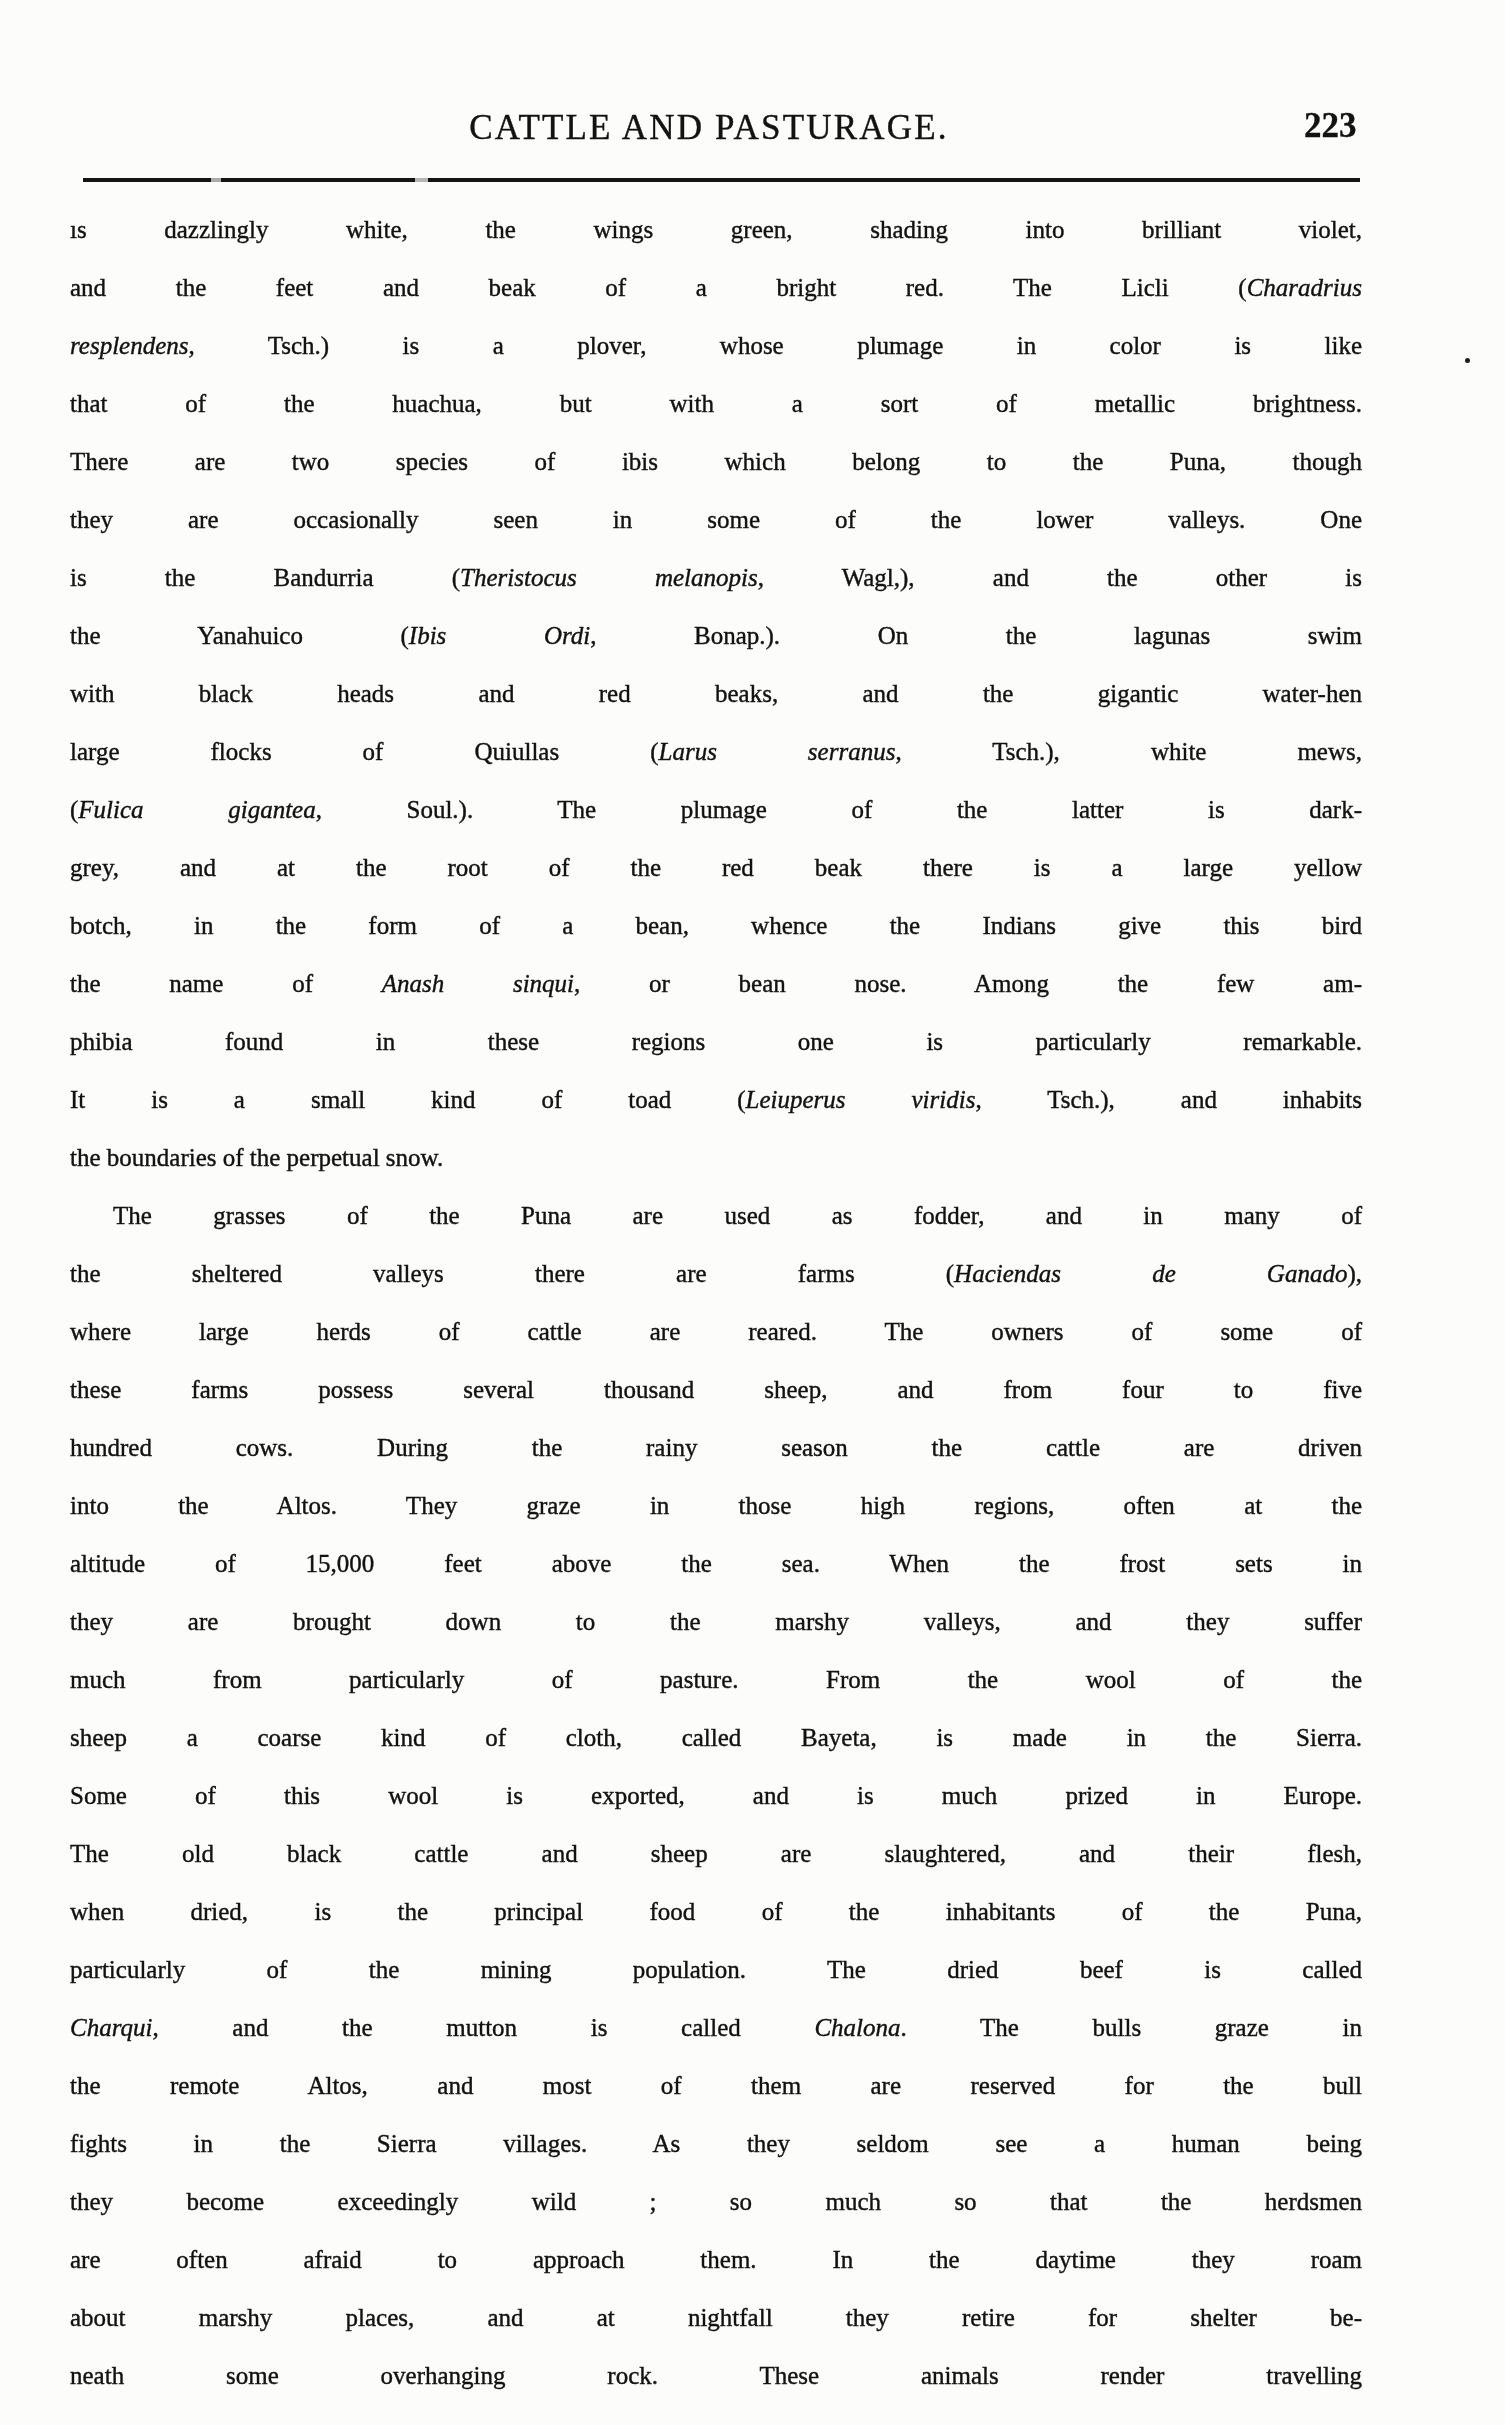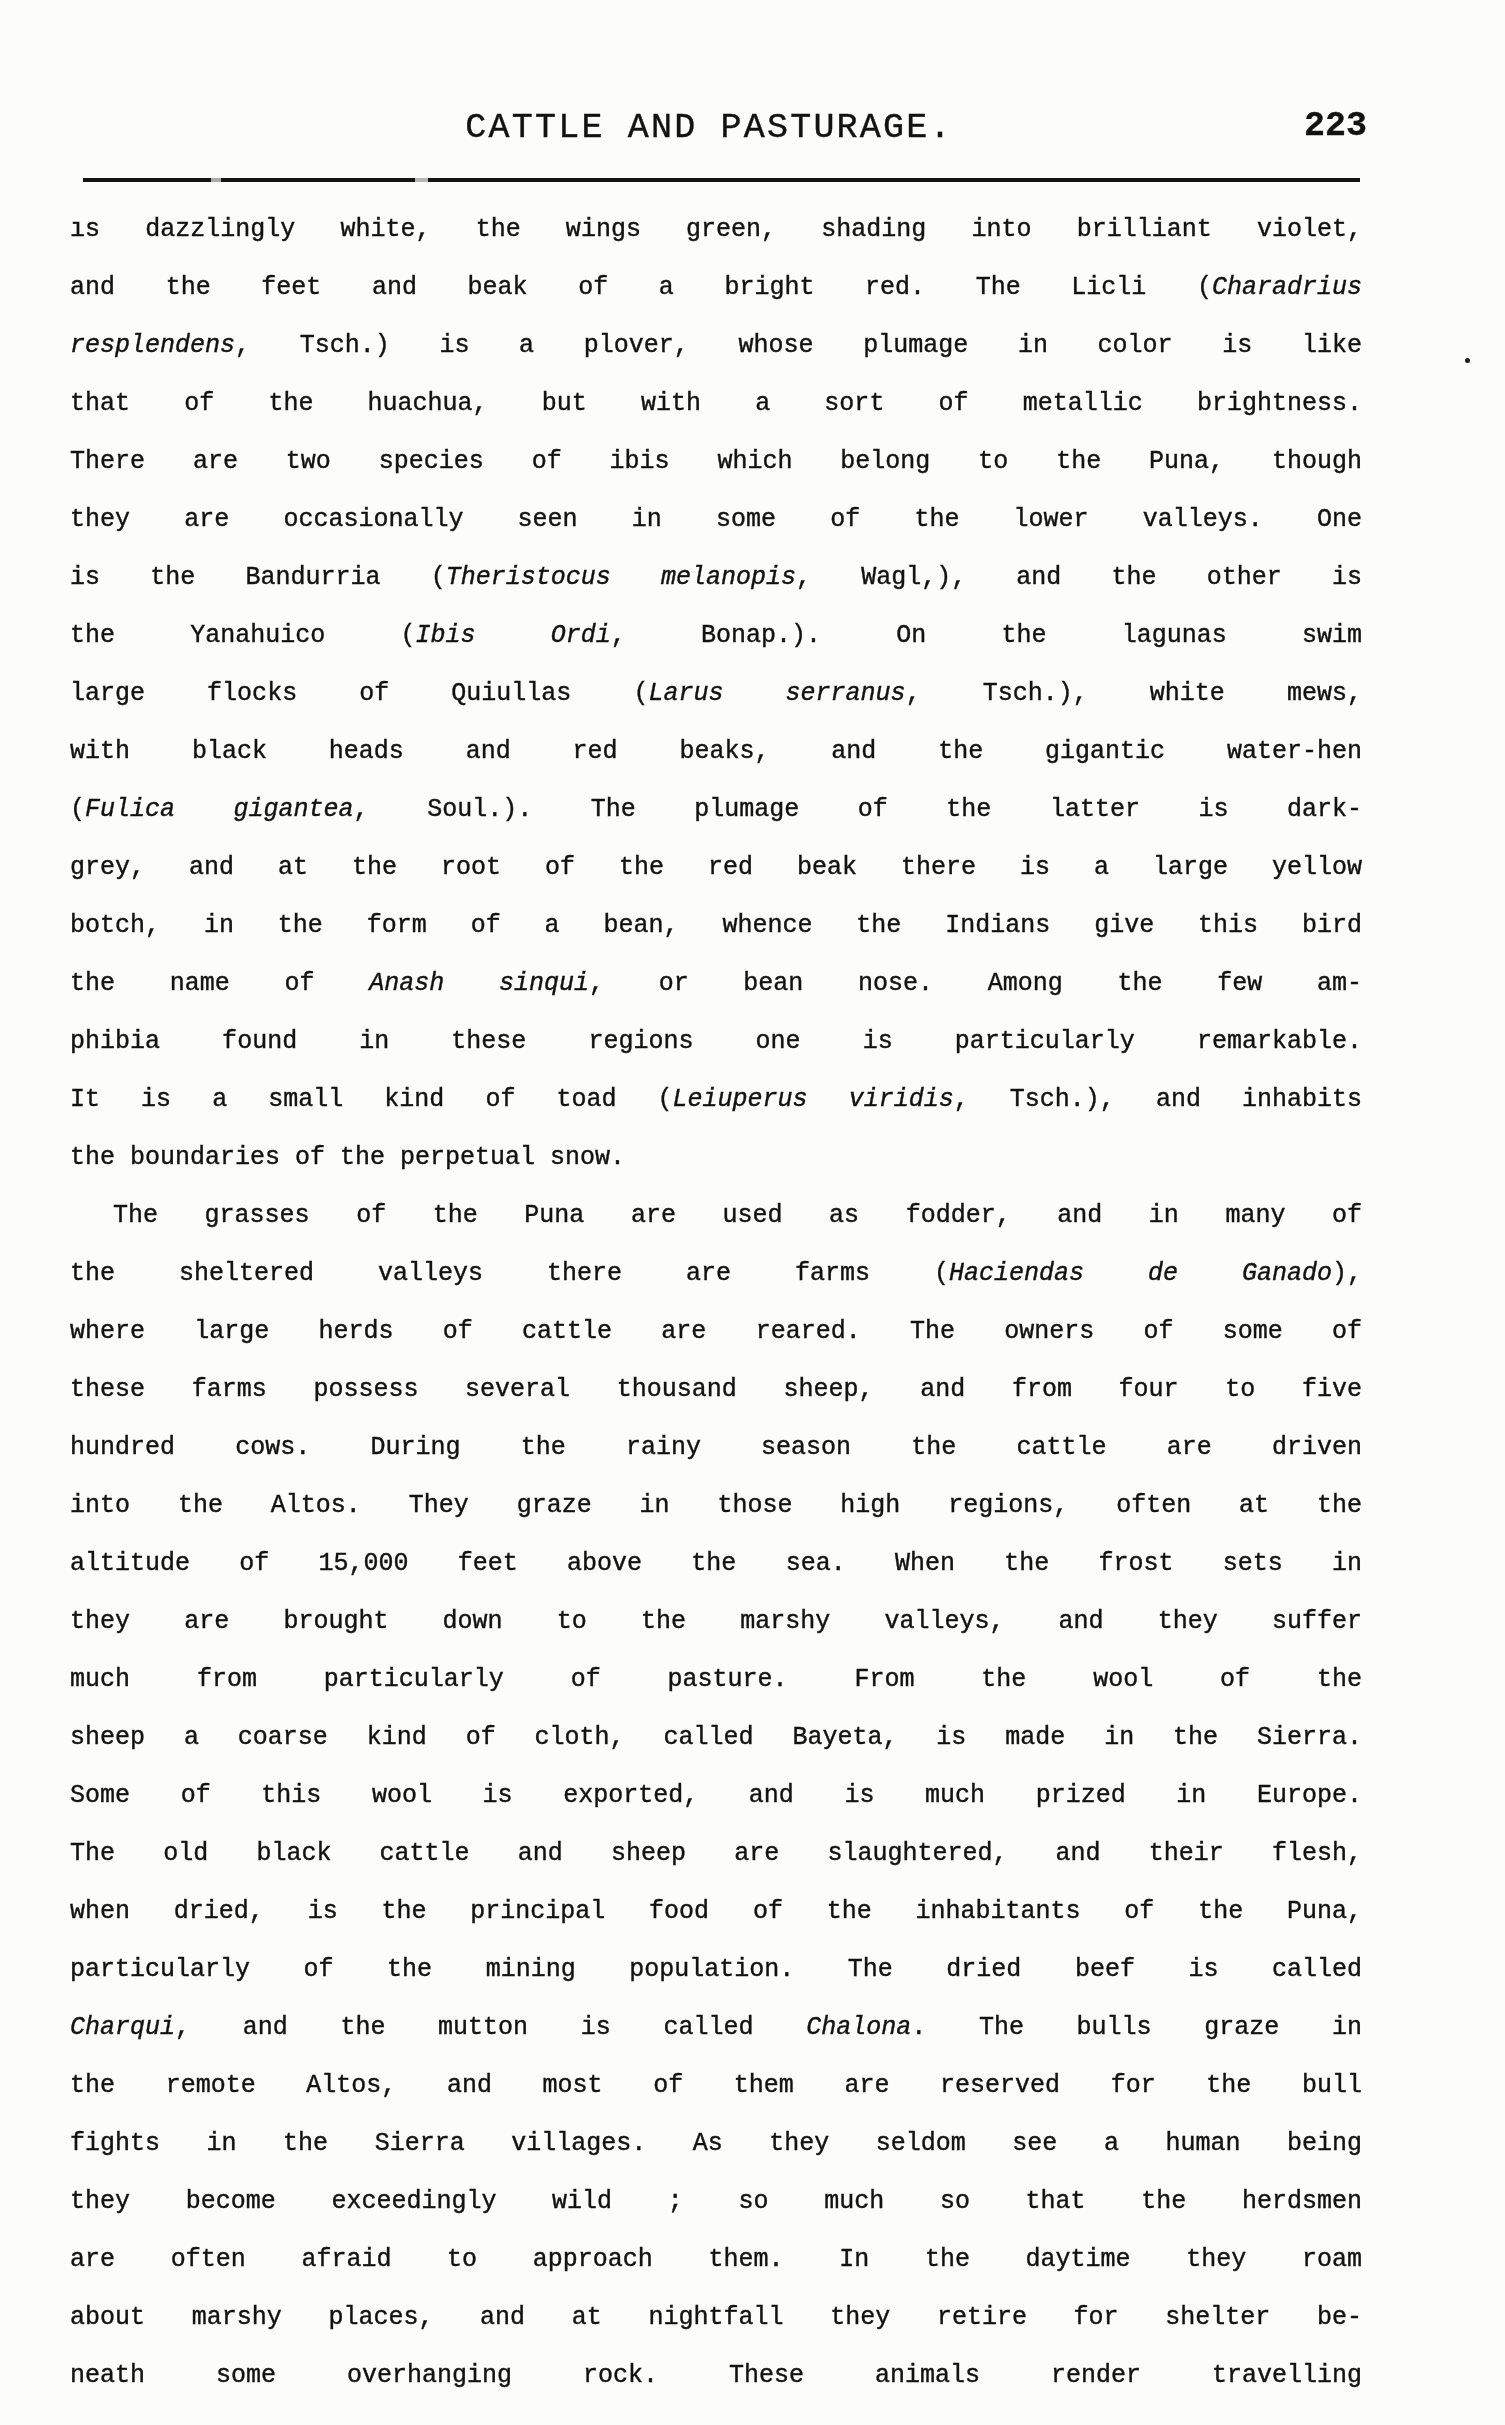--- a/index.html
+++ b/index.html
@@ -2,21 +2,21 @@
 <html style="font-size:11.8px"><head>
 <meta charset="utf-8">
 <style>
   html, body { margin: 0; padding: 0; background: #d8d8d4; }
   .page {
     position: relative;
     width: 1506px;
     height: 2426px;
     background: #fcfcfa;
     color: #121212;
-    font-family: Liberation Mono, monospace;
+    font-family: Liberation Serif, serif;
     overflow: hidden;
   }
   .running-head {
     position: absolute;
     top: 108px;
     left: 0;
     width: 100%;
     text-align: center;
     transform: translateX(-44px);
     font-size: 35px;
@@ -81,22 +81,22 @@
   <div class="ink-speck"></div>
   <div class="text-block">
       <div class="line"><span>ıs dazzlingly white, the wings green, shading into brilliant violet,</span></div>
       <div class="line"><span>and the feet and beak of a bright red. The Licli (</span><span class="it">Charadrius</span></div>
       <div class="line"><span class="it">resplendens</span><span>, Tsch.) is a plover, whose plumage in color is like</span></div>
       <div class="line"><span>that of the huachua, but with a sort of metallic brightness.</span></div>
       <div class="line"><span>There are two species of ibis which belong to the Puna, though</span></div>
       <div class="line"><span>they are occasionally seen in some of the lower valleys. One</span></div>
       <div class="line"><span>is the Bandurria (</span><span class="it">Theristocus melanopis</span><span>, Wagl,), and the other is</span></div>
       <div class="line"><span>the Yanahuico (</span><span class="it">Ibis Ordi</span><span>, Bonap.). On the lagunas swim</span></div>
+      <div class="line"><span>with black heads and red beaks, and the gigantic water-hen</span></div>
       <div class="line"><span>large flocks of Quiullas (</span><span class="it">Larus serranus</span><span>, Tsch.), white mews,</span></div>
-      <div class="line"><span>with black heads and red beaks, and the gigantic water-hen</span></div>
       <div class="line"><span>(</span><span class="it">Fulica gigantea</span><span>, Soul.). The plumage of the latter is dark-</span></div>
       <div class="line"><span>grey, and at the root of the red beak there is a large yellow</span></div>
       <div class="line"><span>botch, in the form of a bean, whence the Indians give this bird</span></div>
       <div class="line"><span>the name of </span><span class="it">Anash sinqui</span><span>, or bean nose. Among the few am-</span></div>
       <div class="line"><span>phibia found in these regions one is particularly remarkable.</span></div>
       <div class="line"><span>It is a small kind of toad (</span><span class="it">Leiuperus viridis</span><span>, Tsch.), and inhabits</span></div>
       <div class="line flush-left"><span>the boundaries of the perpetual snow.</span></div>
       <div class="line indent"><span>The grasses of the Puna are used as fodder, and in many of</span></div>
       <div class="line"><span>the sheltered valleys there are farms (</span><span class="it">Haciendas de Ganado</span><span>),</span></div>
       <div class="line"><span>where large herds of cattle are reared. The owners of some of</span></div>

